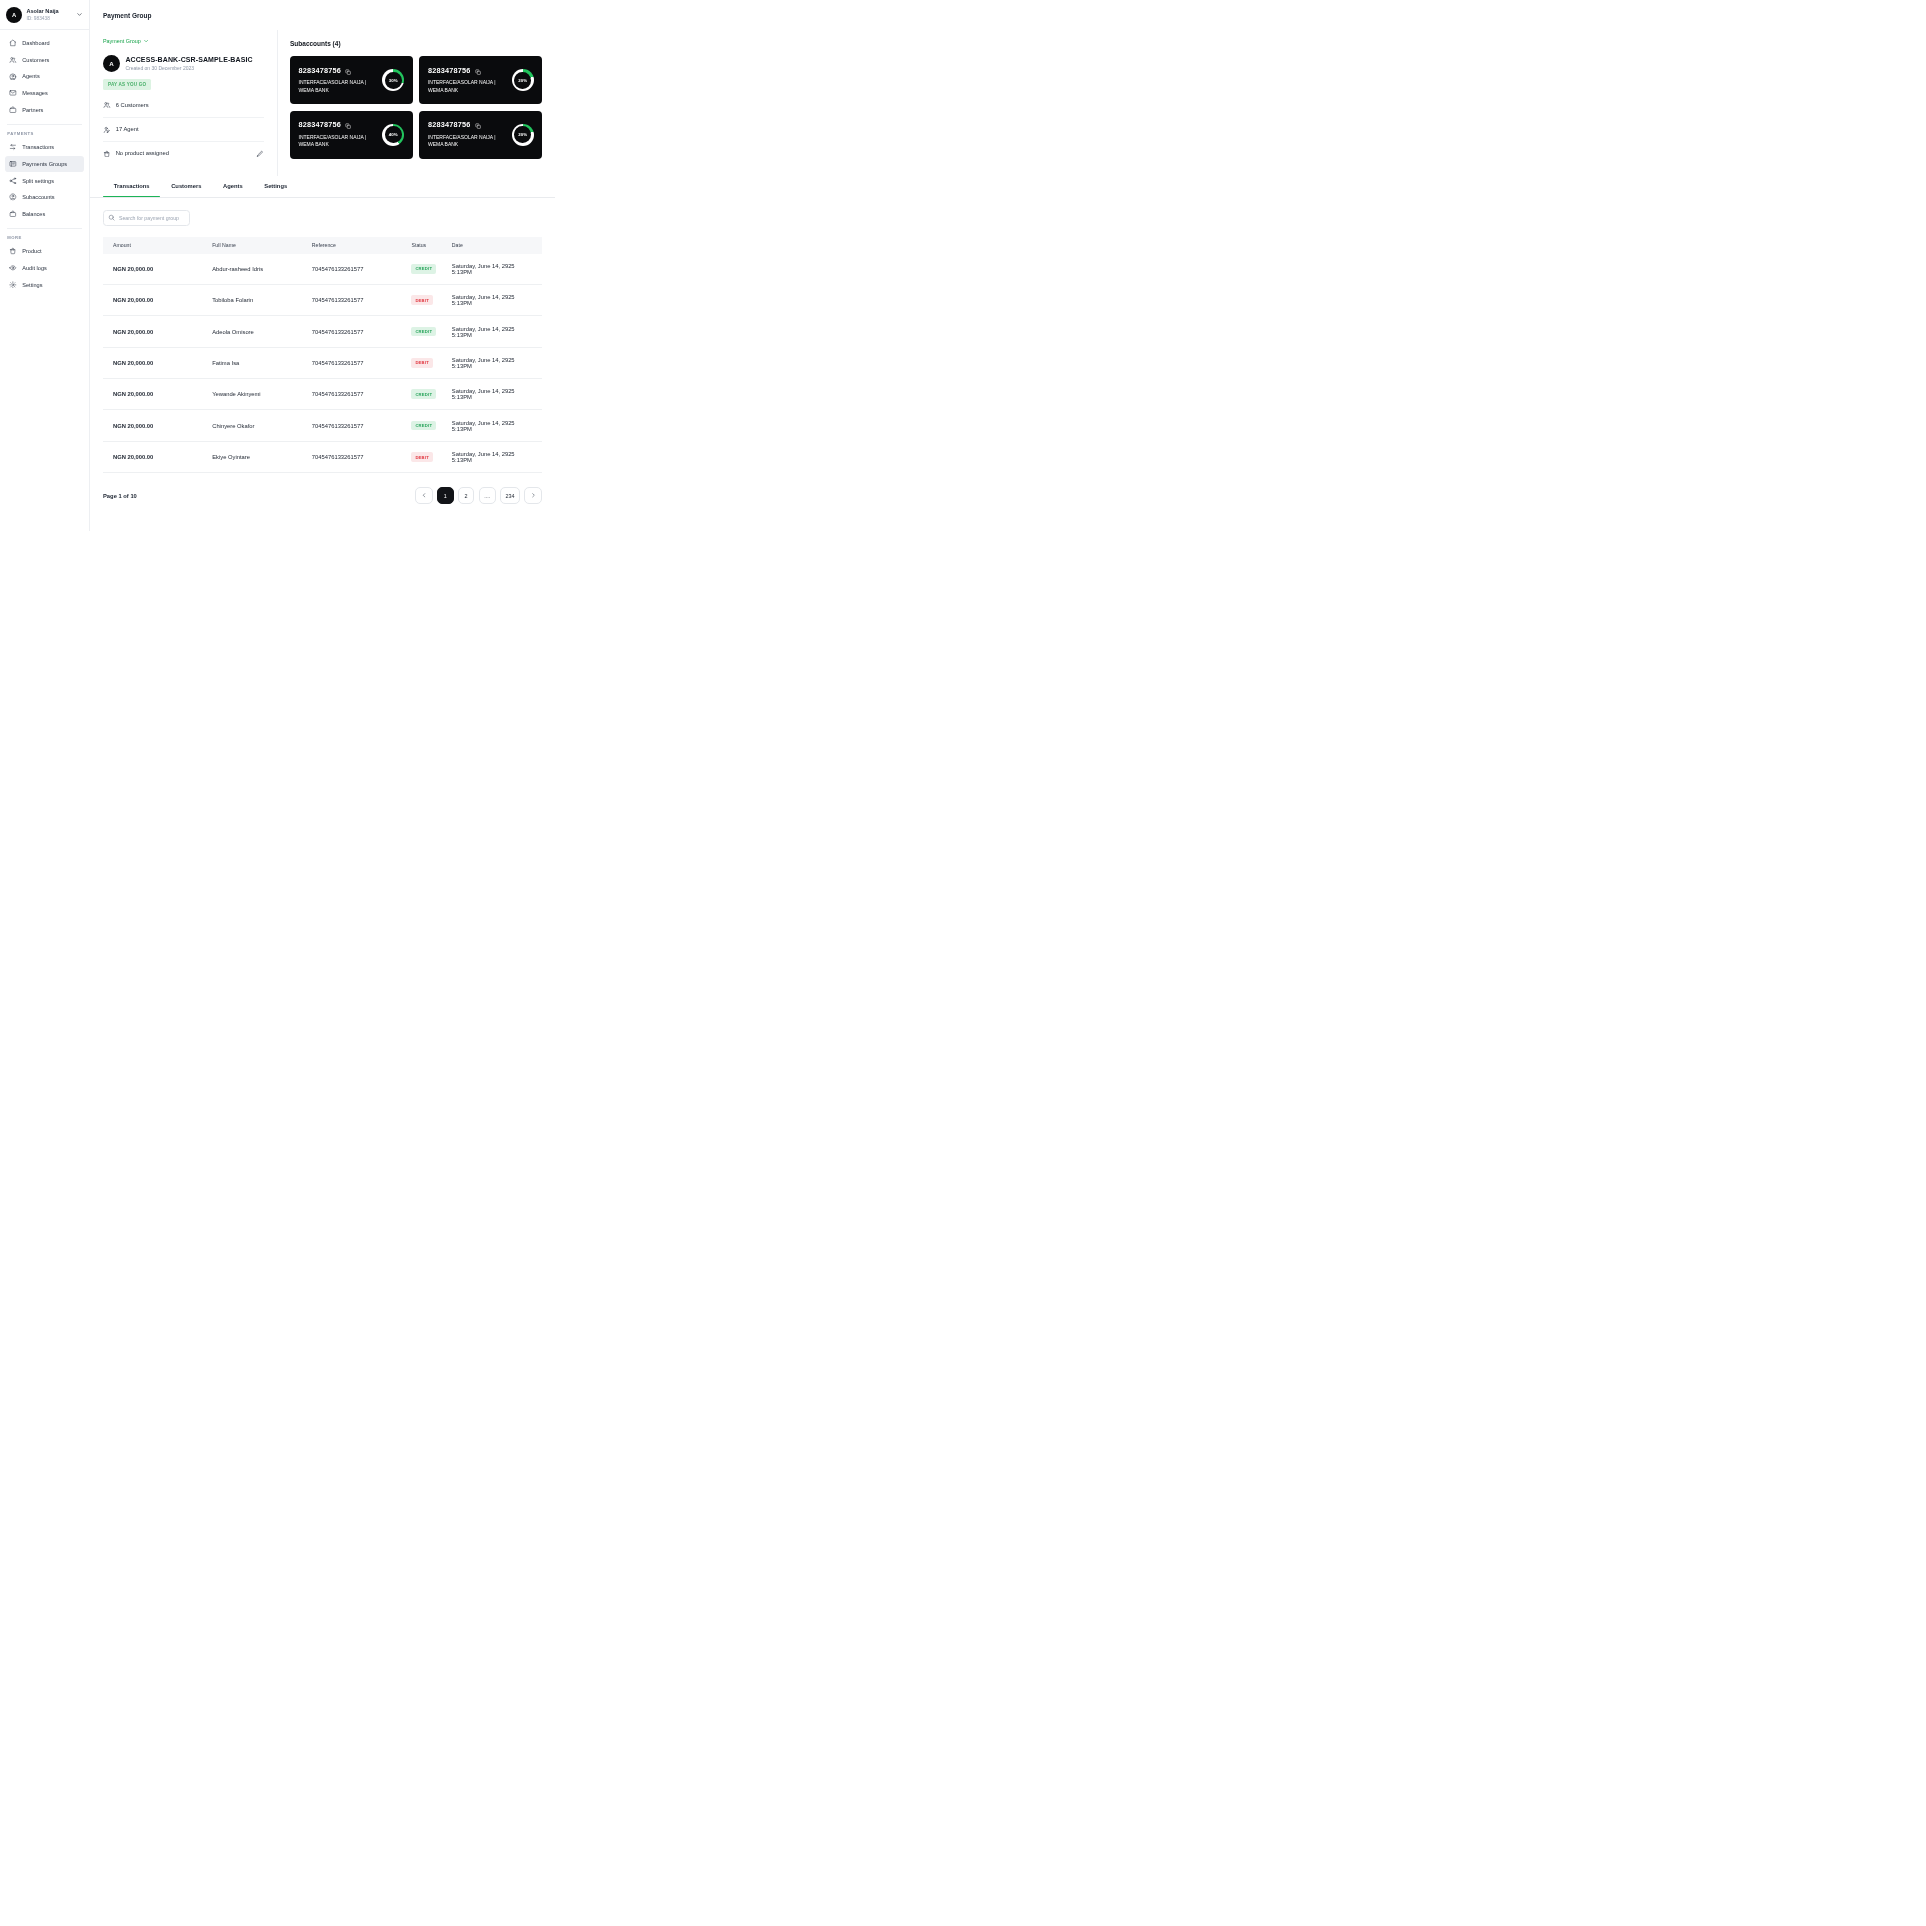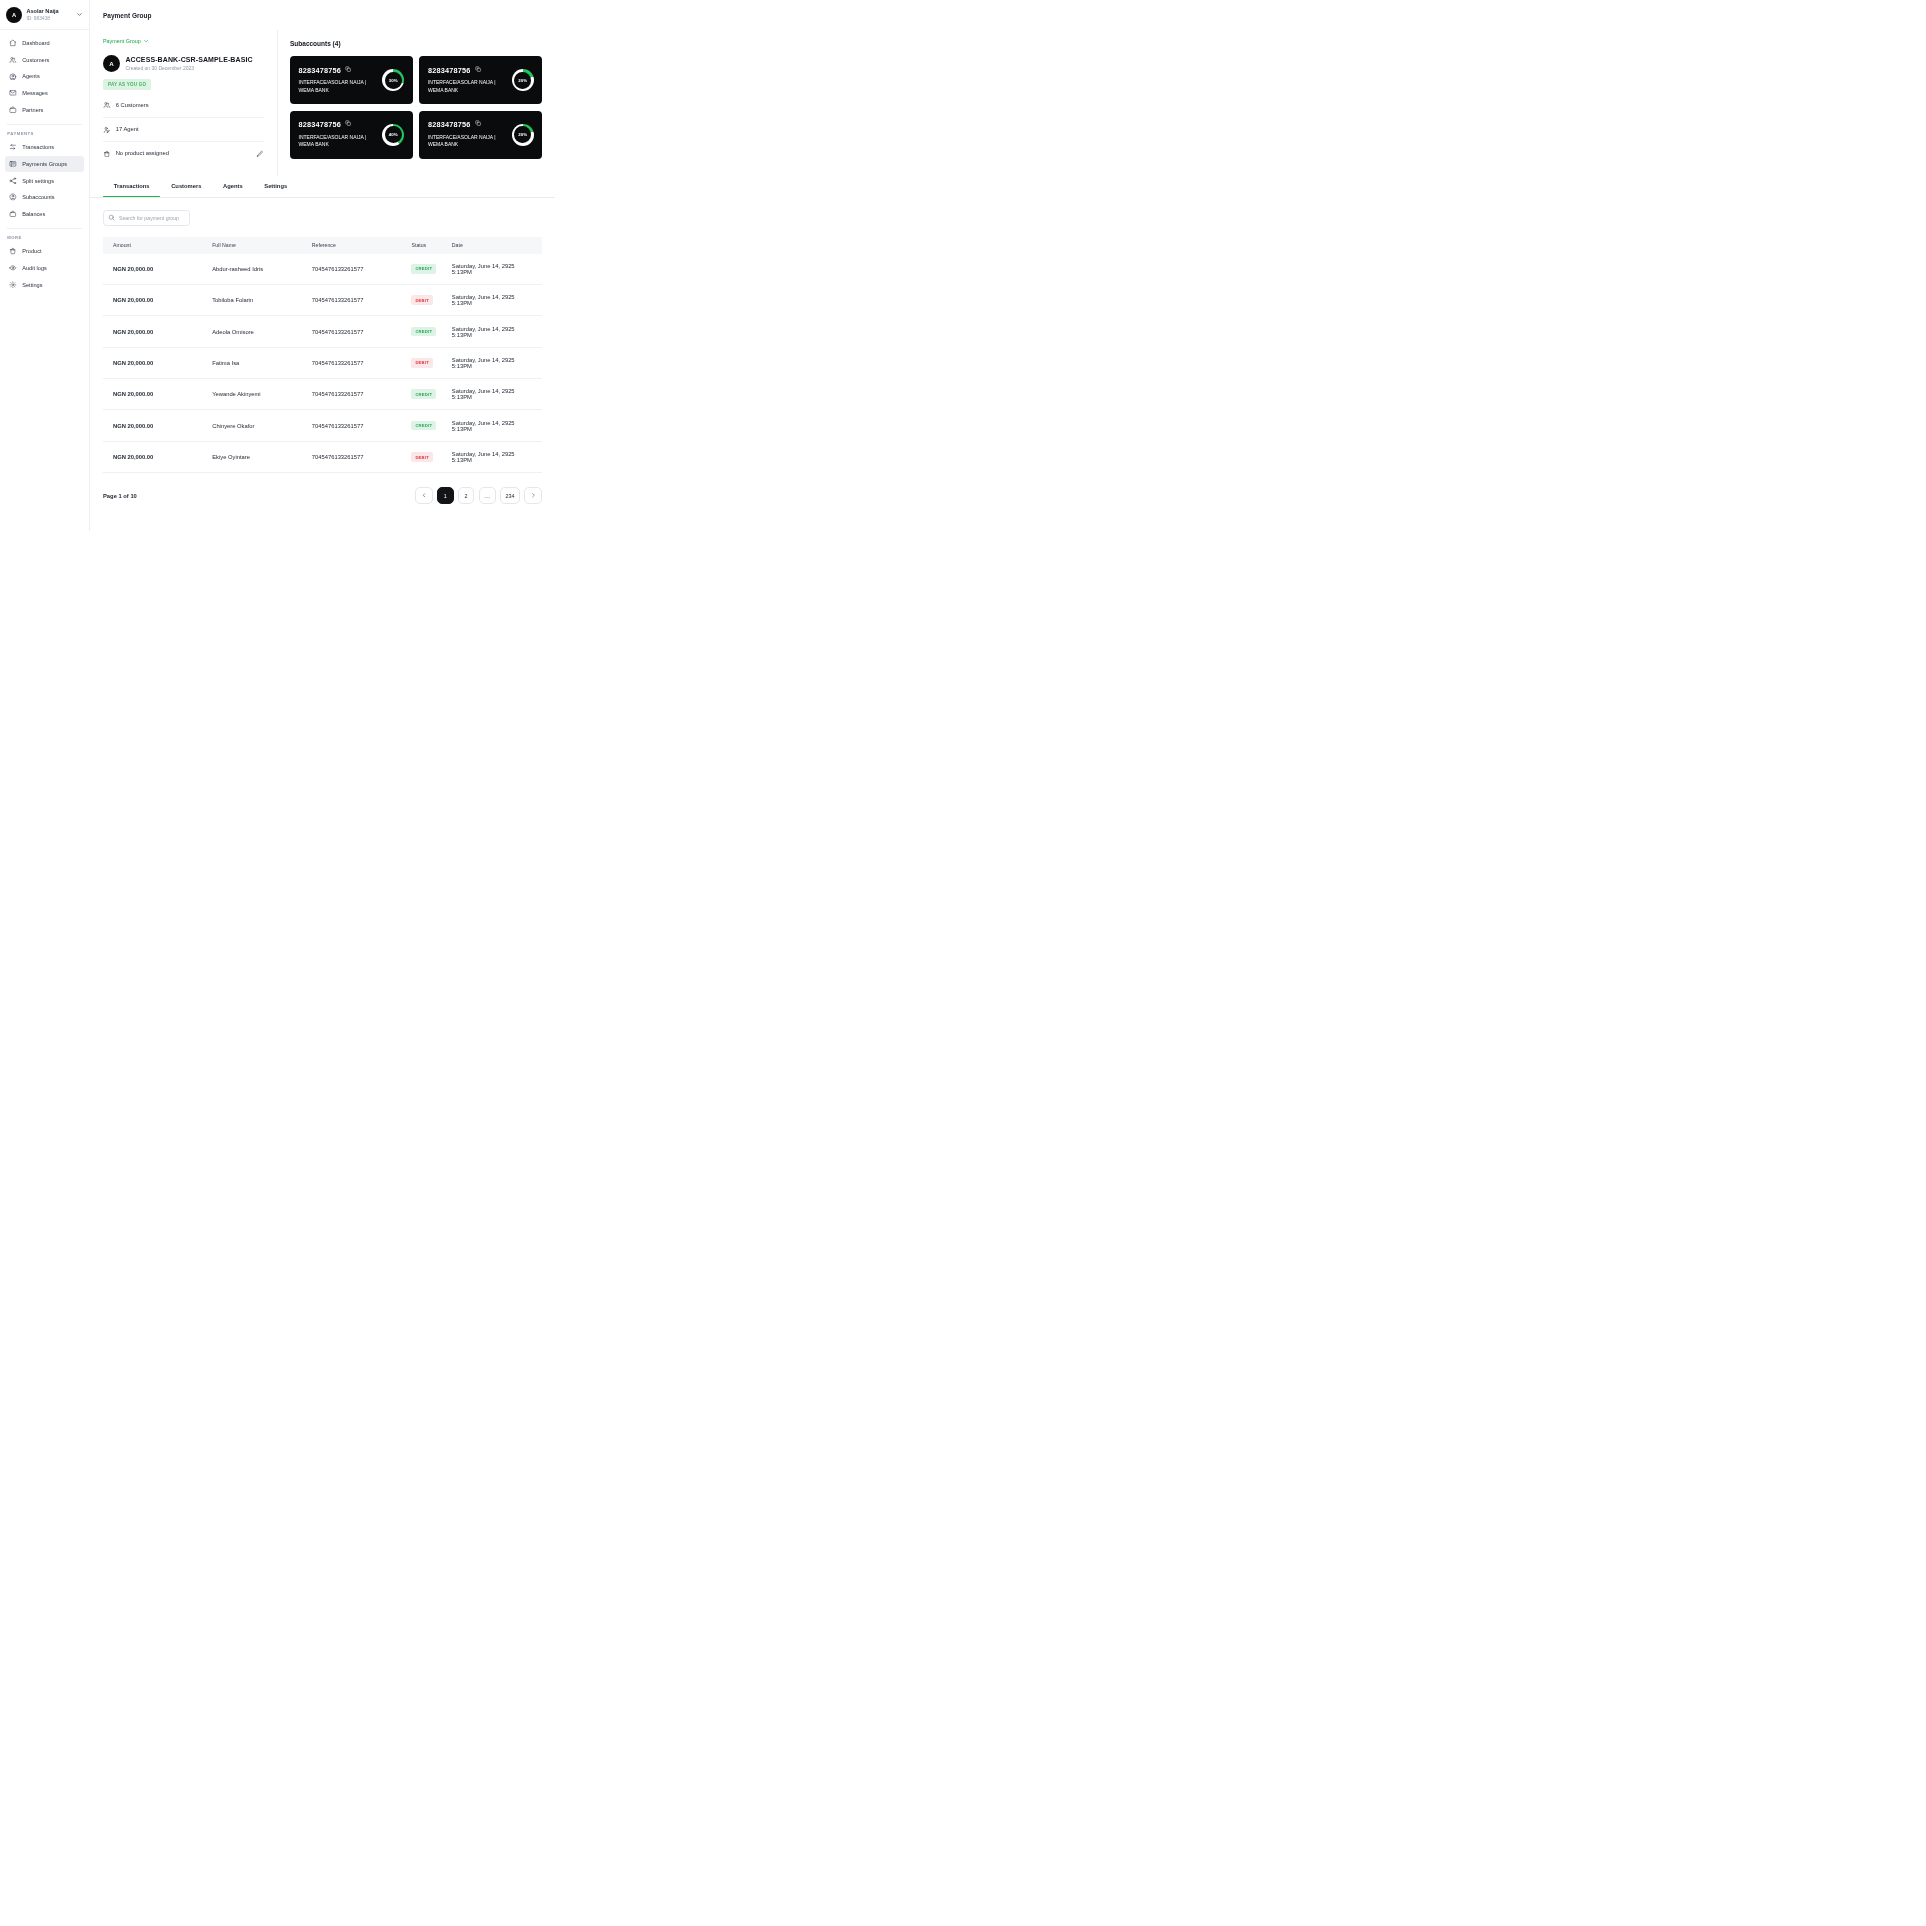--- a/index.html
+++ b/index.html
@@ -46,21 +46,21 @@
   .stat-row:last-child { border-bottom: none; }
   .stat-row .icon { color: #2e3644; }
   .stat-row .icon svg { width: 7.7px; height: 7.7px; }
   .edit-btn { margin-left: auto; color: #17a34a; cursor: pointer; }
   .edit-btn svg { width: 7.3px; height: 7.3px; }
 
   .sub-panel { flex: 1; padding: 6.2px 12.7px 9.2px 12px; }
   .sub-title { font-size: 6.5px; font-weight: 700; color: #10151d; margin: 3.9px 0 9.2px; }
   .card-grid { display: grid; grid-template-columns: 1fr 1fr; gap: 6.5px; }
   .sub-card { background: #0a0b0d; border-radius: 3.9px; padding: 7.7px 8.5px; color: #ffffff; display: flex; align-items: center; justify-content: space-between; min-height: 48px; }
-  .acct-row { display: flex; align-items: flex-start; gap: 4.2px; }
+  .acct-row { display: flex; align-items: flex-end; gap: 4.2px; }
   .acct-number { font-size: 7.3px; font-weight: 700; letter-spacing: 0.2px; }
   .copy-btn { color: #ffffff; cursor: pointer; opacity: 0.95; }
   .copy-btn svg { width: 6.2px; height: 6.2px; }
   .acct-name { margin-top: 4.2px; font-size: 5px; line-height: 1.55; max-width: 69px; color: #fdfdfd; }
   .donut { --p: 30; width: 22.3px; height: 22.3px; border-radius: 50%; flex-shrink: 0;
     background: conic-gradient(#22c55e calc(var(--p) * 1%), #ffffff 0); display: grid; place-items: center; }
   .donut-hole { width: 16.6px; height: 16.6px; border-radius: 50%; background: #0a0b0d; display: grid; place-items: center; font-size: 4.4px; font-weight: 600; color: #fff; }
 
   
   .tabs { display: flex; padding: 0 13px; border-bottom: 0.4px solid #e9ebee; margin-top: 1.5px; }

